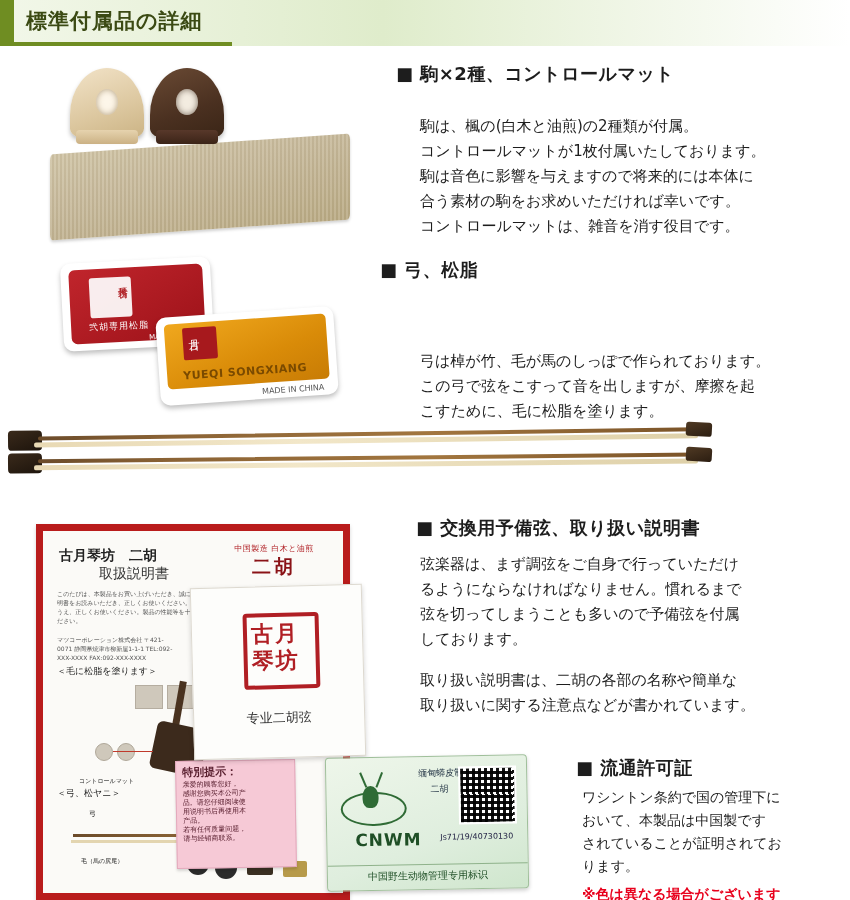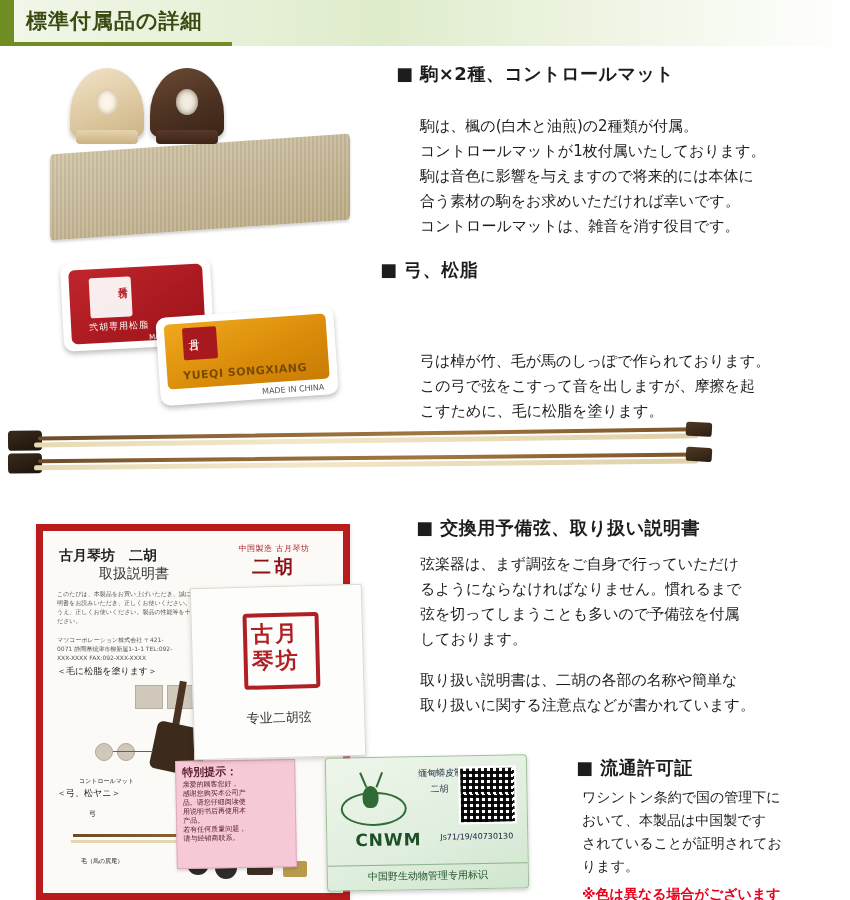--- a/index.html
+++ b/index.html
@@ -320,21 +320,21 @@
 <div class="para" style="left:582px;top:786px;width:262px;font-size:14px;line-height:23px;">ワシントン条約で国の管理下に
 おいて、本製品は中国製です
 されていることが証明されてお
 ります。</div>
 <div class="note-red" style="left:582px;top:886px;">※色は異なる場合がございます</div>
 
 <div class="manual">
   <div class="m-title">古月琴坊　二胡</div>
   <div class="m-sub">取扱説明書</div>
   <div class="m-logo">
-    <div class="cn">中国製造 古月琴坊</div>
+    <div class="cn">中国製造 白木と油煎</div>
     <div class="big">二胡</div>
   </div>
   <div class="m-body">このたびは、本製品をお買い上げいただき、誠にありがとうございます。ご使用の前にこの取扱説明書をお読みいただき、正しくお使いください。本製品は中国製です。本取扱説明書をよくお読みのうえ、正しくお使いください。製品の性能等を十分にご理解いただくため、ご使用前に必ずお読みください。</div>
   <div class="m-body" style="top:104px;left:14px;width:120px;">マツコーポレーション株式会社
 〒421-0071 静岡県焼津市柳新屋1-1-1
 TEL:092-XXX-XXXX  FAX:092-XXX-XXXX</div>
   <div class="m-sec" style="top:134px;">＜毛に松脂を塗ります＞</div>
 
   <div class="diagram">
     <div class="sm-sq" style="left:52px;top:4px;"></div>

